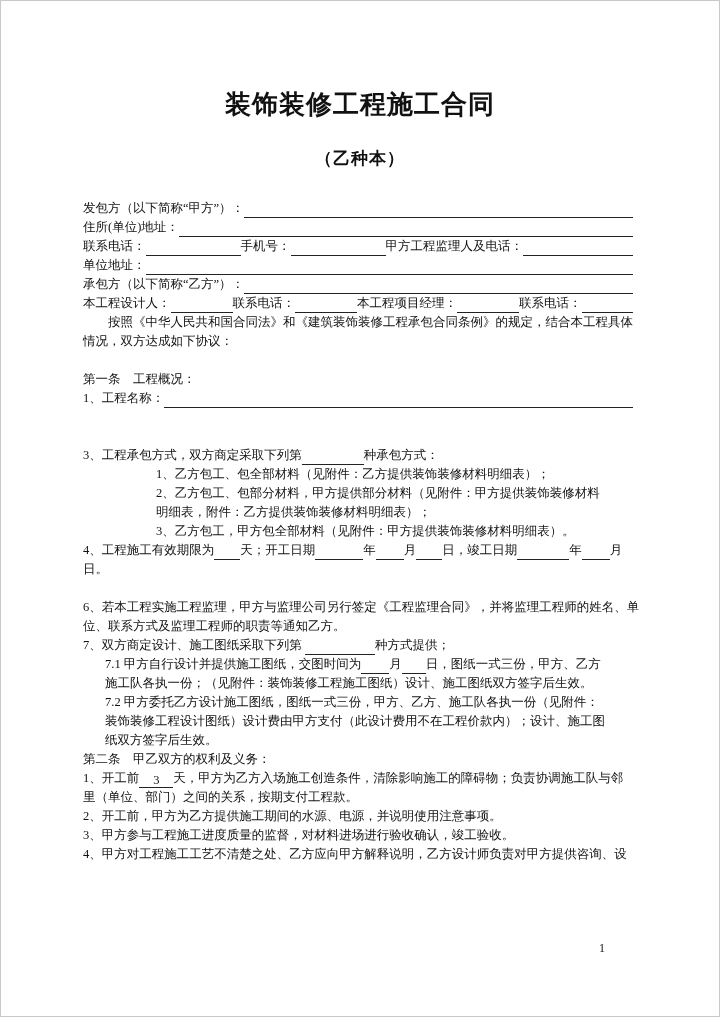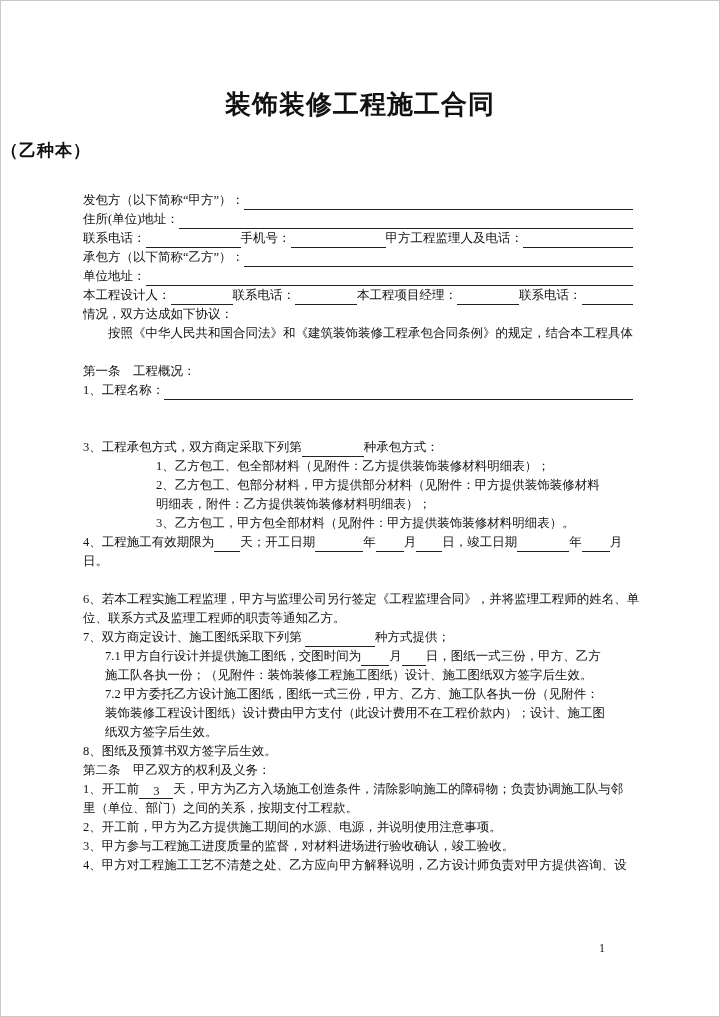--- a/index.html
+++ b/index.html
@@ -15,22 +15,22 @@
   }
   .doc-title{
     margin-top:88px;
     text-align:center;
     font-size:26px;
     line-height:32px;
     font-weight:bold;
     letter-spacing:1px;
   }
   .doc-subtitle{
-    margin-top:18px;
-    text-align:left;
+    margin-top:26px;
+    text-align:center;
     font-size:17px;
     line-height:24px;
     font-weight:bold;
     letter-spacing:1px;
   }
   .doc-body{
     margin:28px 88px 0 82px;
     width:550px;
   }
   .line{
@@ -71,25 +71,25 @@
 </head>
 <body>
 
 <div class="page">
   <div class="doc-title">装饰装修工程施工合同</div>
   <div class="doc-subtitle">（乙种本）</div>
   <div class="doc-body" id="doc-body">
       <div class="line bold"><span class="txt">发包方（以下简称“甲方”）：</span><span class="blank fill"></span></div>
       <div class="line plain"><span class="txt">住所(单位)地址：</span><span class="blank fill"></span></div>
       <div class="line plain"><span class="txt">联系电话：</span><span class="blank" style="width: 95px;"></span><span class="txt">手机号：</span><span class="blank" style="width: 95px;"></span><span class="txt">甲方工程监理人及电话：</span><span class="blank fill"></span></div>
+      <div class="line plain"><span class="txt">单位地址：</span><span class="blank fill"></span></div>
       <div class="line bold"><span class="txt">承包方（以下简称“乙方”）：</span><span class="blank fill"></span></div>
-      <div class="line plain"><span class="txt">单位地址：</span><span class="blank fill"></span></div>
       <div class="line plain"><span class="txt">本工程设计人：</span><span class="blank" style="width: 62px;"></span><span class="txt">联系电话：</span><span class="blank" style="width: 62px;"></span><span class="txt">本工程项目经理：</span><span class="blank" style="width: 62px;"></span><span class="txt">联系电话：</span><span class="blank fill"></span></div>
+      <div class="line plain"><span class="txt">　　按照《中华人民共和国合同法》和《建筑装饰装修工程承包合同条例》的规定，结合本工程具体</span></div>
       <div class="line plain"><span class="txt">情况，双方达成如下协议：</span></div>
-      <div class="line plain"><span class="txt">　　按照《中华人民共和国合同法》和《建筑装饰装修工程承包合同条例》的规定，结合本工程具体</span></div>
       <div class="line spacer"></div>
       <div class="line bold"><span class="txt">第一条　工程概况：</span></div>
       <div class="line plain"><span class="txt">1、工程名称：</span><span class="blank fill"></span></div>
       <div class="line spacer"></div>
       <div class="line spacer"></div>
       <div class="line plain"><span class="txt">3、工程承包方式，双方商定采取下列第</span><span class="blank" style="width: 62px;"></span><span class="txt">种承包方式：</span></div>
       <div class="line nested"><span class="txt">1、乙方包工、包全部材料（见附件：乙方提供装饰装修材料明细表）；</span></div>
       <div class="line nested"><span class="txt">2、乙方包工、包部分材料，甲方提供部分材料（见附件：甲方提供装饰装修材料</span></div>
       <div class="line nested"><span class="txt">明细表，附件：乙方提供装饰装修材料明细表）；</span></div>
       <div class="line nested"><span class="txt">3、乙方包工，甲方包全部材料（见附件：甲方提供装饰装修材料明细表）。</span></div>
@@ -97,21 +97,20 @@
       <div class="line plain"><span class="txt">日。</span></div>
       <div class="line spacer"></div>
       <div class="line plain"><span class="txt">6、若本工程实施工程监理，甲方与监理公司另行签定《工程监理合同》，并将监理工程师的姓名、单</span></div>
       <div class="line plain"><span class="txt">位、联系方式及监理工程师的职责等通知乙方。</span></div>
       <div class="line plain"><span class="txt">7、双方商定设计、施工图纸采取下列第 </span><span class="blank" style="width: 70px;"></span><span class="txt">种方式提供；</span></div>
       <div class="line sub"><span class="txt">7.1 甲方自行设计并提供施工图纸，交图时间为</span><span class="blank" style="width: 28px;"></span><span class="txt">月</span><span class="blank" style="width: 24px;"></span><span class="txt">日，图纸一式三份，甲方、乙方</span></div>
       <div class="line sub"><span class="txt">施工队各执一份；（见附件：装饰装修工程施工图纸）设计、施工图纸双方签字后生效。</span></div>
       <div class="line sub"><span class="txt">7.2 甲方委托乙方设计施工图纸，图纸一式三份，甲方、乙方、施工队各执一份（见附件：</span></div>
       <div class="line sub"><span class="txt">装饰装修工程设计图纸）设计费由甲方支付（此设计费用不在工程价款内）；设计、施工图</span></div>
       <div class="line sub"><span class="txt">纸双方签字后生效。</span></div>
-      <div class="line plain"><span class="txt">8、图纸及预算书双方签字后生效。</span></div>
       <div class="line bold"><span class="txt">第二条　甲乙双方的权利及义务：</span></div>
       <div class="line plain"><span class="txt">1、开工前</span><span class="blank center" style="width: 34px;">3</span><span class="txt">天，甲方为乙方入场施工创造条件，清除影响施工的障碍物；负责协调施工队与邻</span></div>
       <div class="line plain"><span class="txt">里（单位、部门）之间的关系，按期支付工程款。</span></div>
       <div class="line plain"><span class="txt">2、开工前，甲方为乙方提供施工期间的水源、电源，并说明使用注意事项。</span></div>
       <div class="line plain"><span class="txt">3、甲方参与工程施工进度质量的监督，对材料进场进行验收确认，竣工验收。</span></div>
       <div class="line plain"><span class="txt">4、甲方对工程施工工艺不清楚之处、乙方应向甲方解释说明，乙方设计师负责对甲方提供咨询、设</span></div>
     </div>
   <div class="page-number">1</div>
 </div>
 

